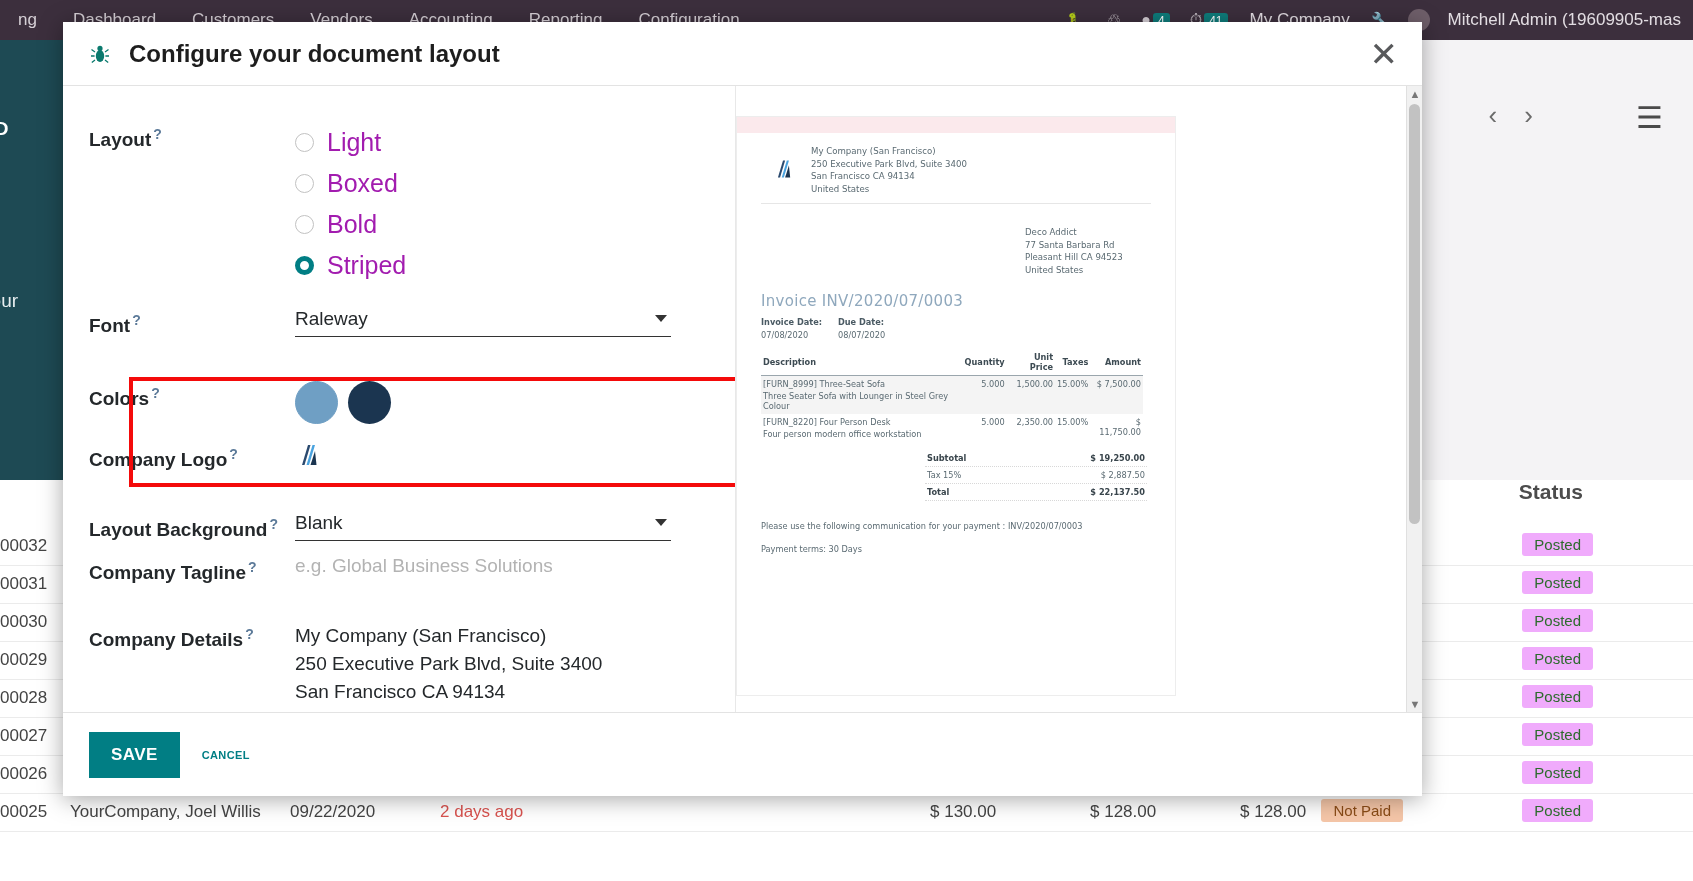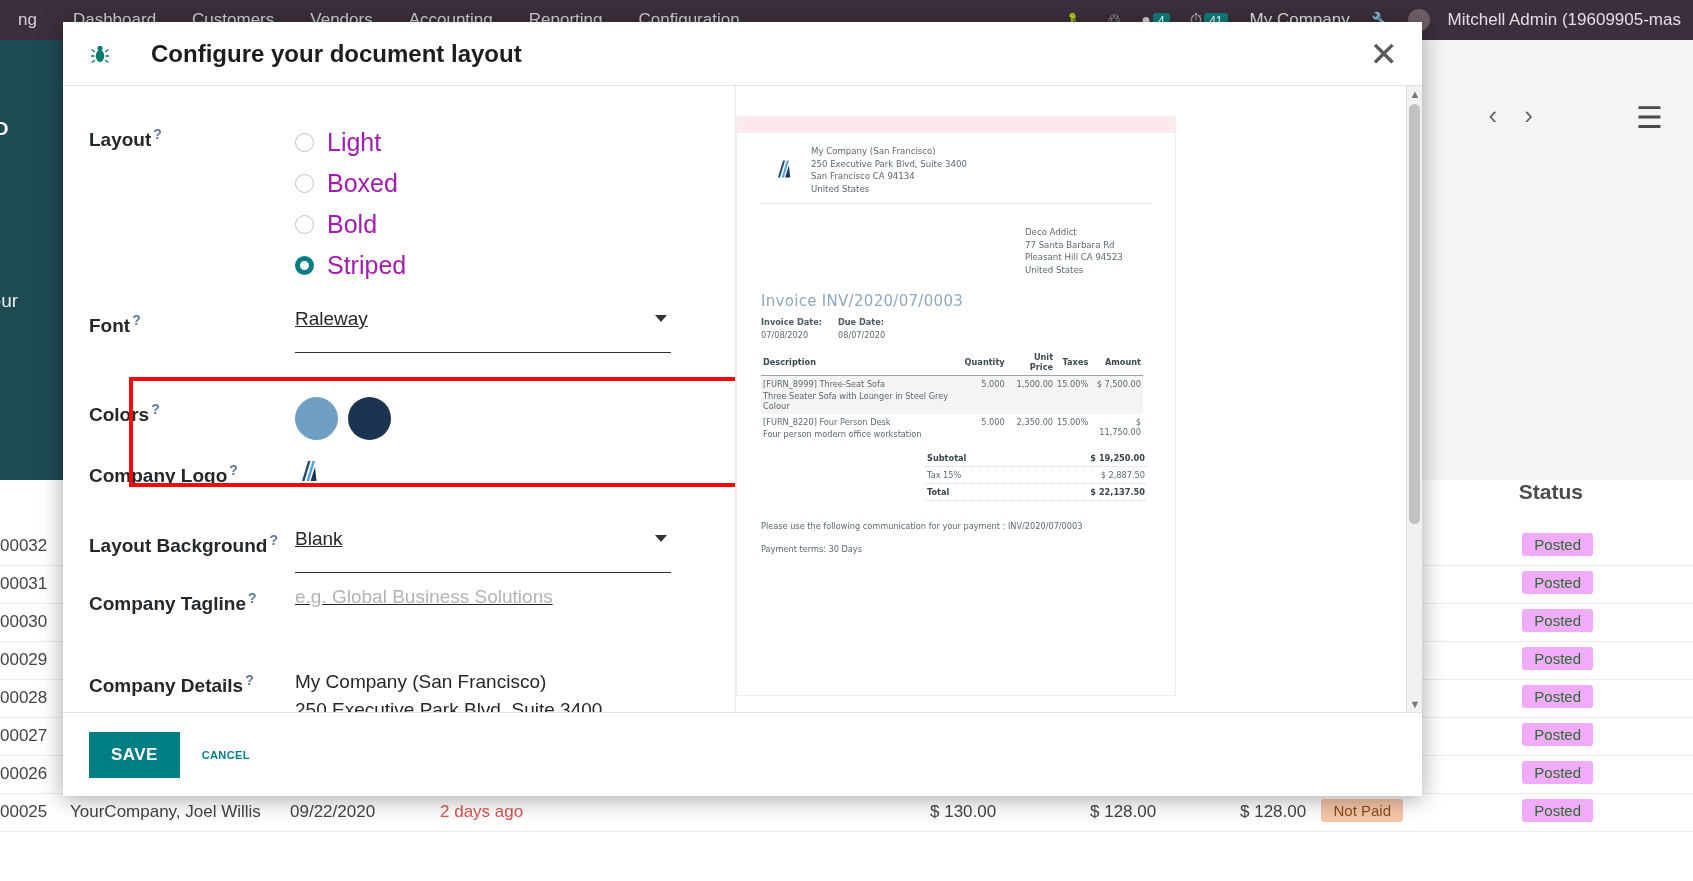--- a/index.html
+++ b/index.html
@@ -73,21 +73,20 @@
   #modal {
     position: absolute; left: 63px; top: 22px;
     width: 1359px; height: 774px;
     background: #fff; box-shadow: 0 3px 22px rgba(0,0,0,.35);
     display: flex; flex-direction: column;
   }
   .modal-header {
     height: 64px; display: flex; align-items: center;
     padding: 18px 24px; border-bottom: 1px solid #e3e3e3;
     flex: 0 0 64px;
-    gap: 22px;
   }
   .bug-icon { width: 26px; margin-right: 16px; display: flex; justify-content: center; }
   .modal-title { font-size: 24px; color: #1d1d1d; font-weight: bold; }
   .close-x {
     margin-left: auto; font-size: 34px; color: #58595b;
     line-height: 1; cursor: pointer; font-weight: 300;
   }
 
   .modal-body {
     flex: 1; display: flex; position: relative; overflow: hidden;
@@ -133,21 +132,21 @@
   .radio-label { font-size: 25px; color: #a21caf; }
 
   .redbox {
     position: absolute; left: 66px; top: 291px;
     width: 624px; height: 110px;
     border: 4px solid #f40a0a; pointer-events: none;
   }
 
   .sel-line, .txt-line {
     width: 376px; border-bottom: 1.4px solid #333;
-    padding-bottom: 22px; position: relative; font-size: 19px; color: #24282b; text-decoration: underline;
+    padding-bottom: 6px; position: relative; font-size: 19px; color: #24282b;
   }
   .caret {
     position: absolute; right: 4px; top: 7px;
     width: 0; height: 0; border-left: 6px solid transparent;
     border-right: 6px solid transparent; border-top: 7px solid #333;
   }
   .placeholder { color: #b3b3b3; }
 
   .logo-mark { display: inline-block; }
 

